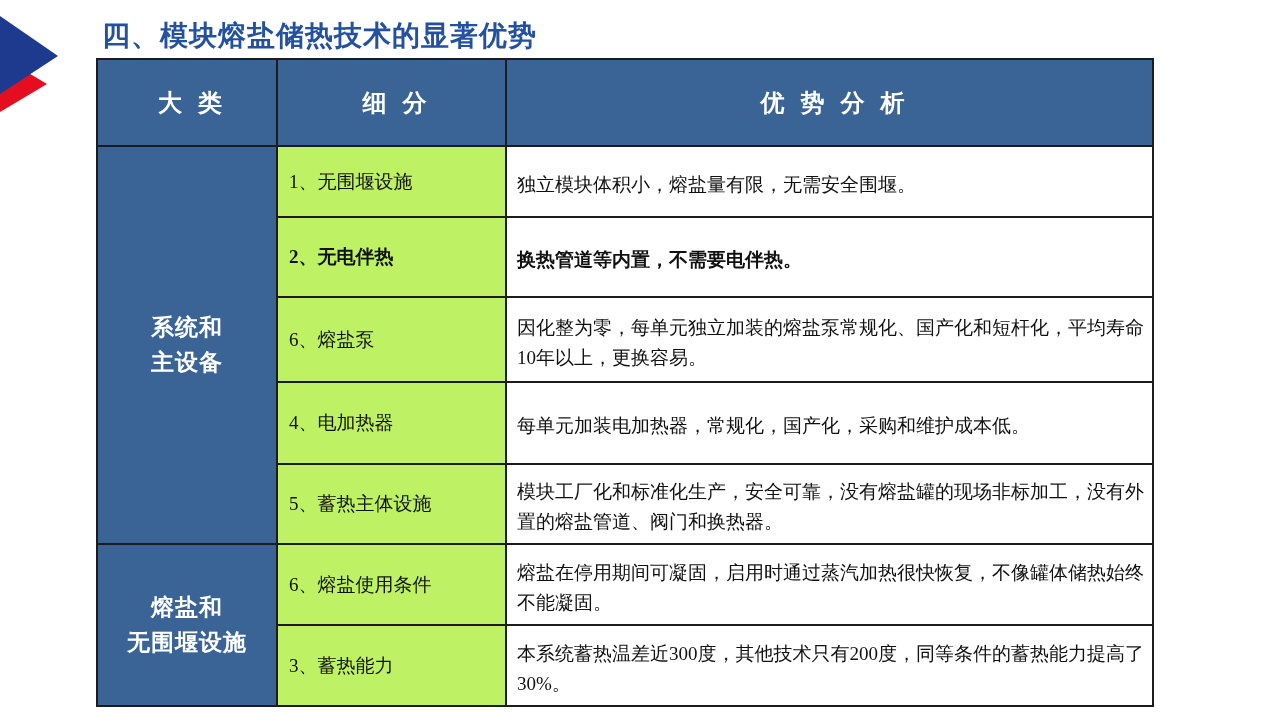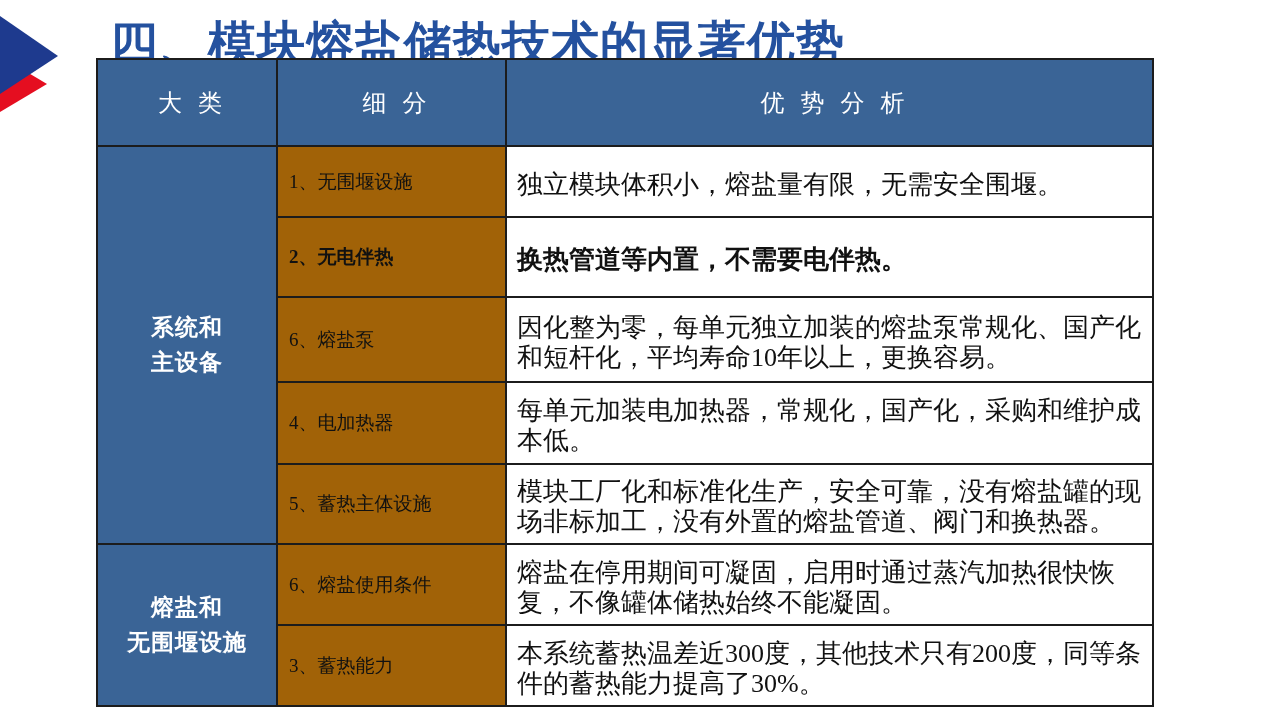--- a/index.html
+++ b/index.html
@@ -9,55 +9,55 @@
   }
   .slide{position:relative;width:1280px;height:720px;background:#ffffff;}
 
   
   .deco{position:absolute;left:0;top:0;width:90px;height:120px;display:block;}
   .deco-red{fill:var(--deco-red,#E50E20);}
   .deco-blue{fill:var(--deco-blue,#1E3A8E);}
 
   
   .title{
-    position:absolute;left:94px;top:6px;margin:16px;
-    font-size:48px;font-weight:bold;line-height:44px;
+    position:absolute;left:94px;top:6px;margin:8px;
+    font-size:28px;font-weight:bold;line-height:44px;
     color:var(--title-blue,#24519F);
     letter-spacing:1px;white-space:nowrap;
   }
 
   
   .adv-table{
     position:absolute;left:96px;top:58px;width:1056px;
     border-collapse:collapse;table-layout:fixed;
   }
   .adv-table th,.adv-table td{
     border:2px solid var(--border-dark,#1C1C1C);
     vertical-align:middle;
     box-sizing:border-box;
   }
   .hdr{height:87px;}
   .adv-table th{
     background:var(--table-blue,#3A6496);
     color:var(--header-text,#FFFFFF);
-    font-size:24px;font-weight:normal;
+    font-size:24px;font-weight:bold;
     text-align:center;letter-spacing:5px;padding-left:12px;
   }
   td.cat{
     background:var(--table-blue,#3A6496);
     color:var(--header-text,#FFFFFF);
     font-size:23px;font-weight:bold;text-align:center;
     line-height:35px;letter-spacing:1px;
   }
   td.sub{
     font-size:19px;color:var(--body-text,#111111);
-    text-align:left;padding:4px 6px 4px 11px;background:#a16207;
+    text-align:left;padding:4px 6px 4px 11px;background:#bef264;
   }
   td.ana{
-    font-size:26px;color:var(--body-text,#111111);
+    font-size:19px;color:var(--body-text,#111111);
     text-align:left;padding:6px 6px 0 10px;line-height:30px;background:#ffffff;
   }
   tr.r1{height:71px;} tr.r2{height:80px;font-weight:bold;} tr.r3{height:85px;}
   tr.r4{height:82px;margin-top:12px;} tr.r5{height:80px;} tr.r6{height:81px;} tr.r7{height:81px;}
 </style>
 </head>
 <body>
 
 <div class="slide">
 

